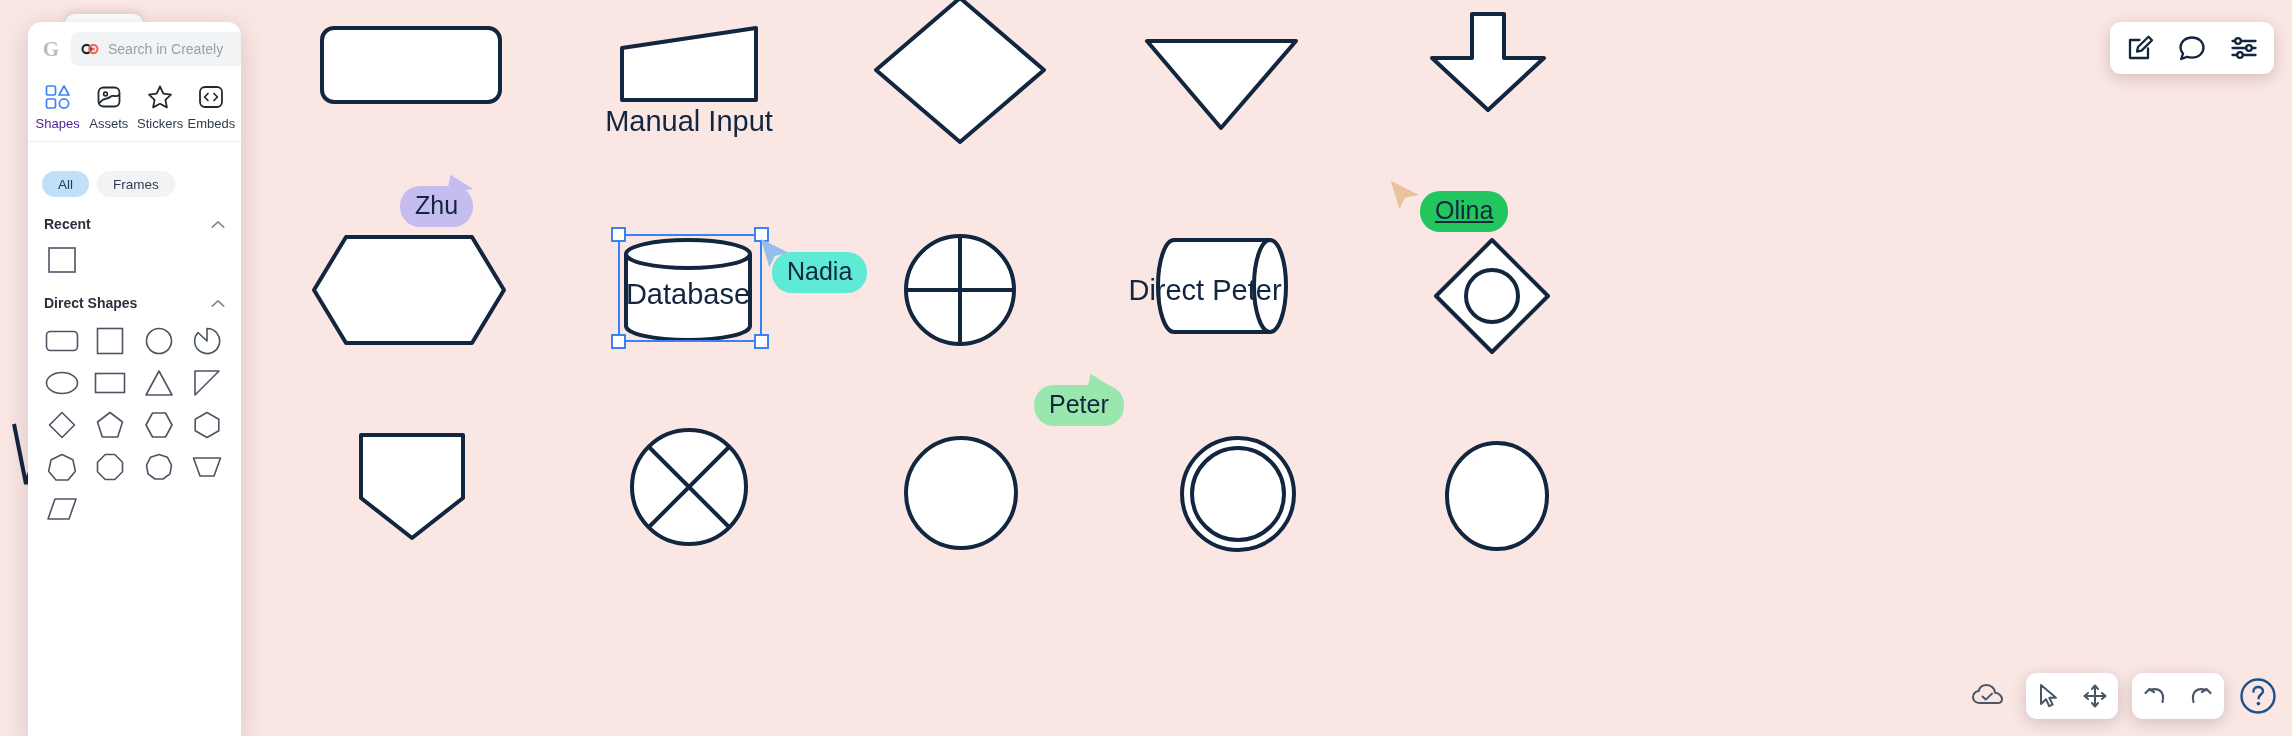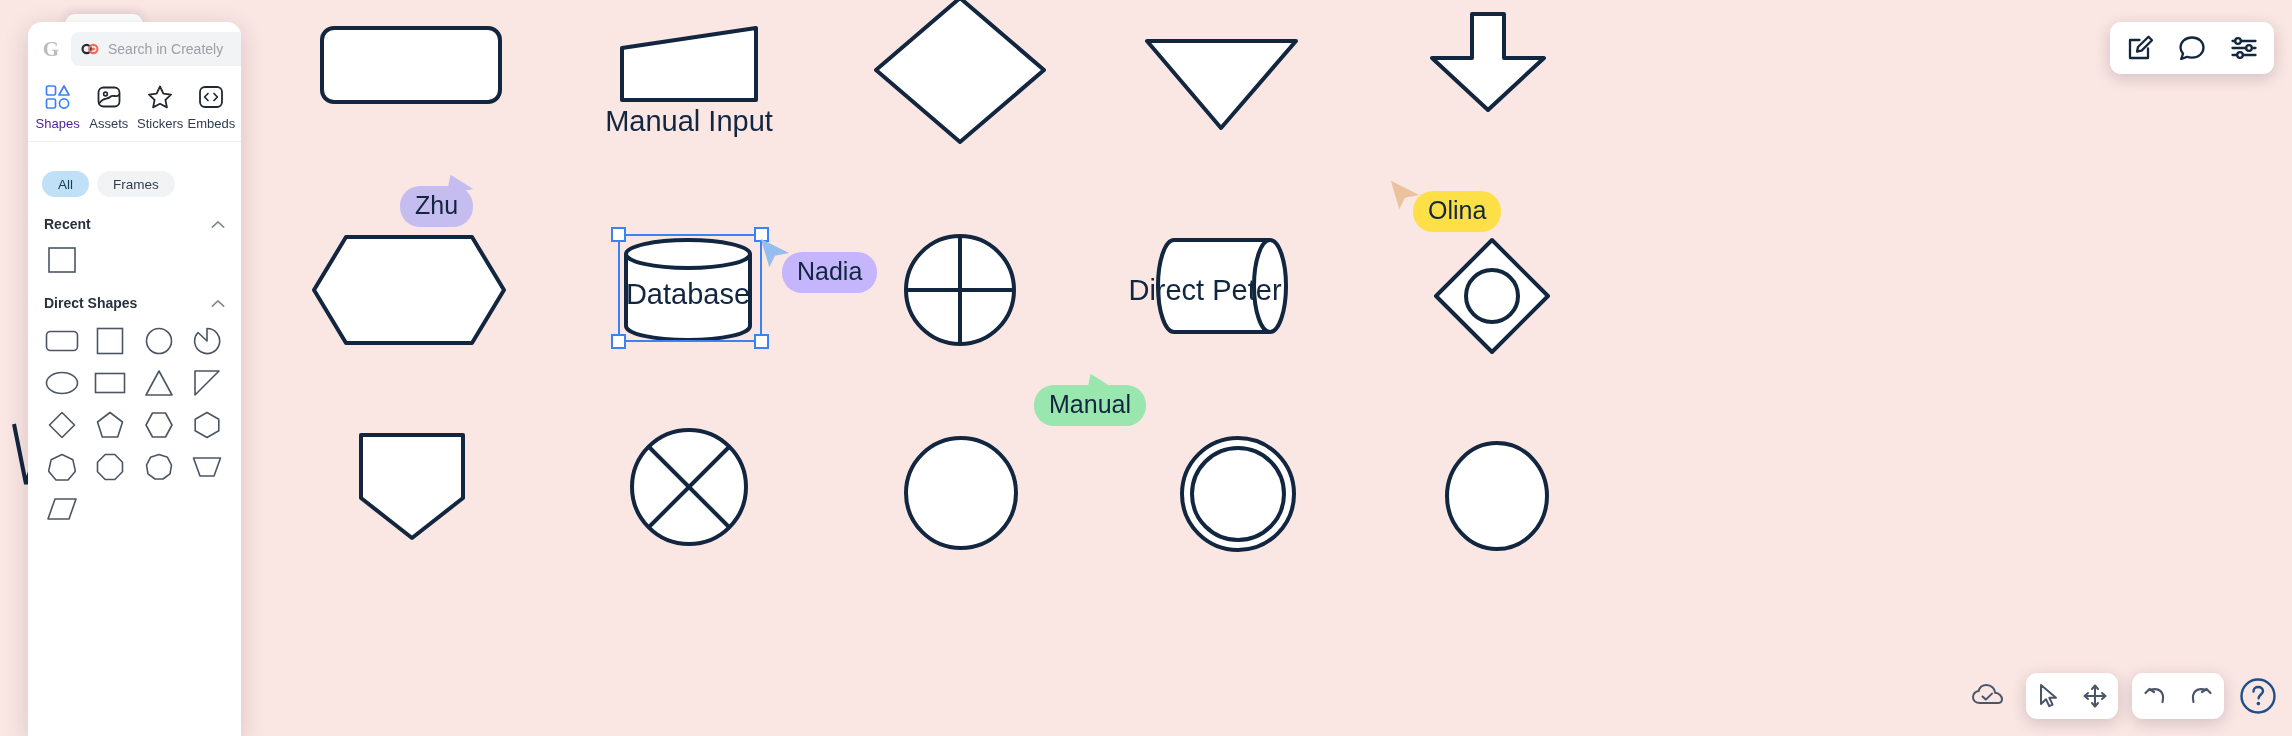--- a/index.html
+++ b/index.html
@@ -316,35 +316,35 @@
       <svg class="collab-arrow" style="left:42px; top:-4px;" viewBox="0 0 24 24">
         <path d="M2 22 L6 2 L22 12 L12 14 Z" fill="#c5bcf0"></path>
       </svg>
       <div class="collab-name" style="background:#c5bcf0; left:0; top:10px;">Zhu</div>
     </div>
 
     <div class="collab" style="left:758px; top:236px;">
       <svg class="collab-arrow" style="left:0px; top:0px;" viewBox="0 0 24 24">
         <path d="M2 2 L22 12 L12 14 L8 22 Z" fill="#95bdee"></path>
       </svg>
-      <div class="collab-name" style="background:#c4b5fd; left:14px; top:16px;margin-left:10px;">Nadia</div>
+      <div class="collab-name" style="background:#5eead4; left:14px; top:16px;">Nadia</div>
     </div>
 
     <div class="collab" style="left:1388px; top:178px;">
       <svg class="collab-arrow" style="left:0px; top:0px;" viewBox="0 0 24 24">
         <path d="M2 2 L22 12 L12 14 L8 22 Z" fill="#eac39e"></path>
       </svg>
-      <div class="collab-name" style="background:#fde047; left:25px; top:13px;">Olina</div>
+      <div class="collab-name" style="background:#22c55e; left:32px; top:13px;text-decoration:underline;">Olina</div>
     </div>
 
     <div class="collab" style="left:1034px; top:373px;">
       <svg class="collab-arrow" style="left:48px; top:-2px;" viewBox="0 0 24 24">
         <path d="M2 22 L6 2 L22 12 L12 14 Z" fill="#99e6ae"></path>
       </svg>
-      <div class="collab-name" style="background:#99e6ae; left:0; top:12px;">Manual</div>
+      <div class="collab-name" style="background:#99e6ae; left:0; top:12px;">Peter</div>
     </div>
   </div>
 
   <div id="panel-tab-stub"></div>
 
   <div id="shapes-panel">
 
     <div class="search-row">
       <div class="g-icon">G</div>
       <div class="search-box">

